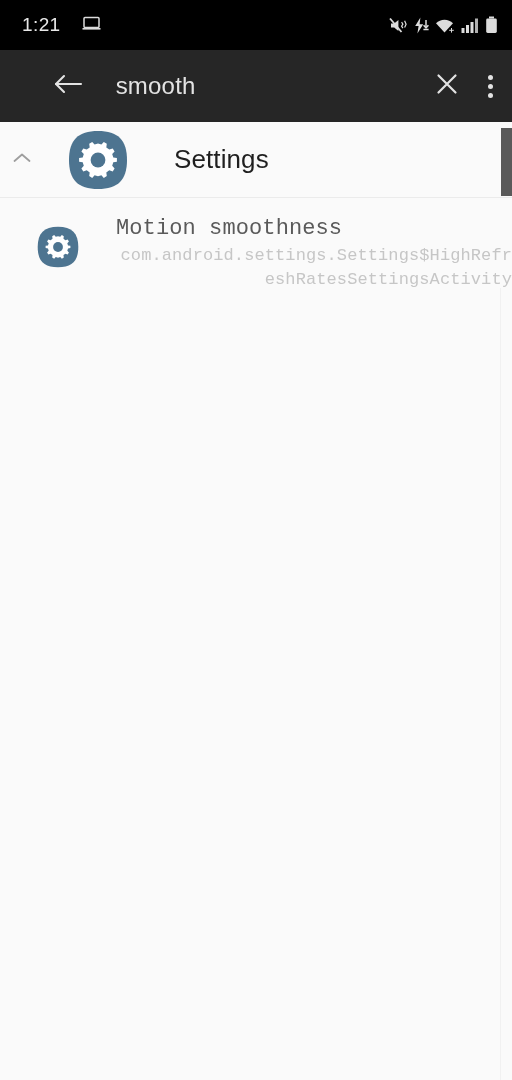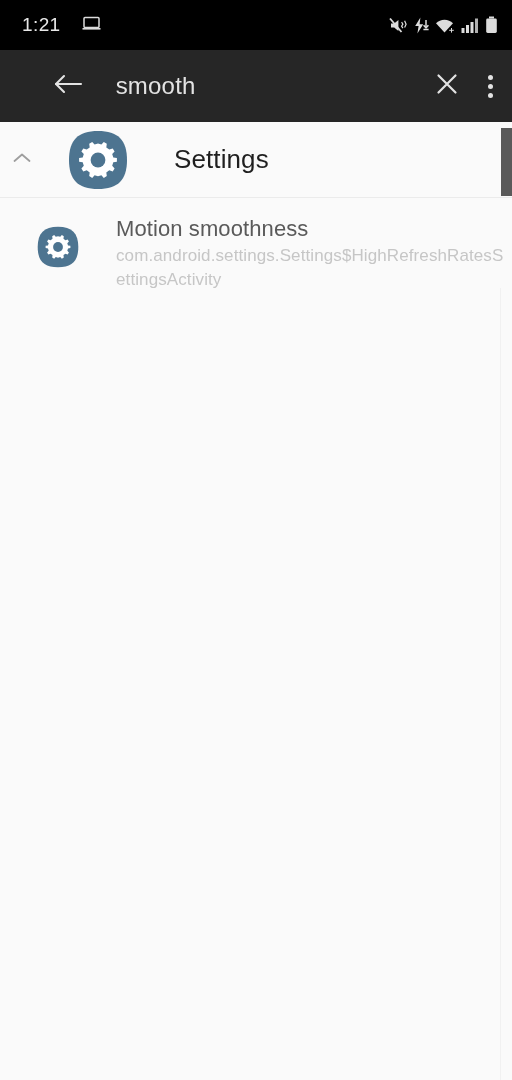--- a/index.html
+++ b/index.html
@@ -50,25 +50,25 @@
   .app-icon-lg { width:60px; height:60px; flex:0 0 60px; }
   .app-title { font-size:26px; color:#1f1f1f; padding-left:22px; letter-spacing:.1px; }
 
   .result-row {
     position:relative; display:flex; align-items:flex-start;
     padding:16px 0 16px 0; background:#fafafa;
     border-bottom:1px solid #ebebeb; cursor:pointer;
   }
   .res-icon-wrap { width:116px; flex:0 0 116px; display:flex; justify-content:center; padding-top:12px; }
   .app-icon-sm { width:42px; height:42px; }
-  .res-text { flex:1; overflow:hidden; }
+  .res-text { flex:1; overflow:hidden;font-family:Liberation Mono, monospace; }
   .res-title { font-size:22px; color:#5a5a5a; line-height:30px; letter-spacing:.1px; }
   .res-sub {
     font-size:17px; color:#c6c6c6; line-height:24px; letter-spacing:.1px;
-    word-break:break-all; white-space:normal;
+    word-break:break-all; white-space:normal;text-align:right;
   }
 
   .empty-area { position:absolute; top:166px; left:0; width:512px; height:792px; background:#fafafa; }
   .edge-line { position:absolute; top:166px; left:500px; width:1px; height:792px; background:#f1f1f1; }
 
   
   .scroll-track { position:absolute; top:122px; left:501px; width:11px; height:958px; background:transparent; }
   .scroll-thumb {
     position:absolute; top:6px; left:0; width:11px; height:68px;
     background:#5a5a5a; cursor:pointer;

